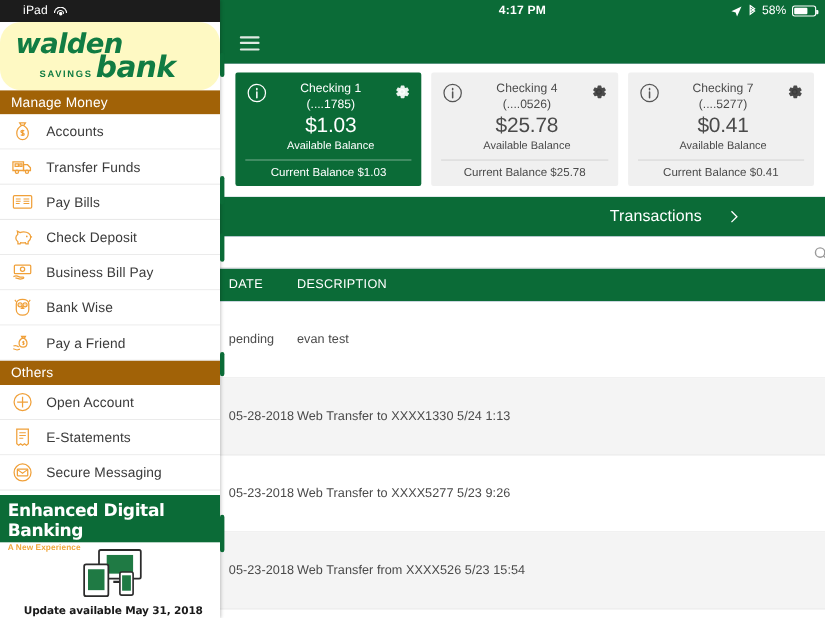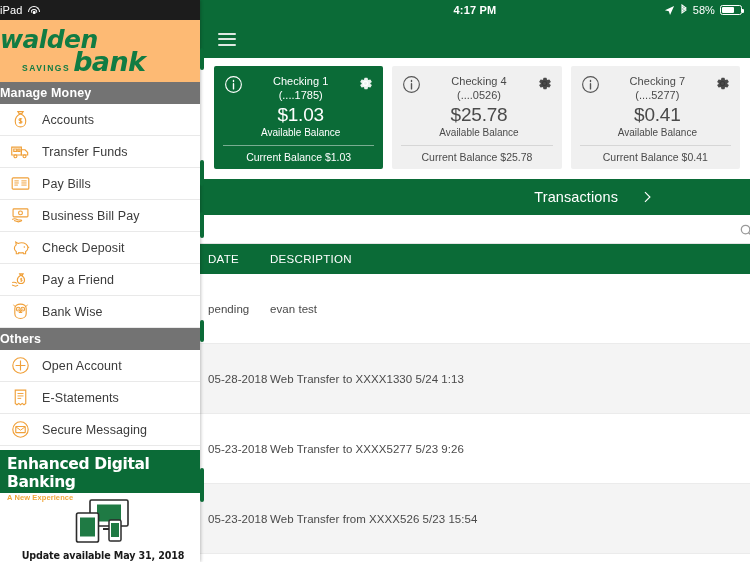--- a/index.html
+++ b/index.html
@@ -15,35 +15,35 @@
   .sidebar {
     width: 200px; height: 562px;
     background: #ffffff;
     display: flex; flex-direction: column;
     position: relative; z-index: 5;
     box-shadow: 1px 0 3px rgba(0,0,0,0.22);
   }
   .ios-status-left {
     height: 20px; background: #1c1c1c;
     display: flex; align-items: center; gap: 5px;
-    padding-left: 0; color: #ffffff;
+    padding-left: 21px; color: #ffffff;
     font-size: 11px; letter-spacing: .1px;
   }
   .wifi-glyph { display:inline-block; position: relative; width: 13px; height: 10px; }
   .wifi-glyph i {
     position:absolute; left:50%; border:1.3px solid #fff; border-bottom:none;
     border-radius: 50% 50% 0 0 / 100% 100% 0 0; transform: translateX(-50%);
   }
   .wifi-glyph i:nth-child(1){ width:12px; height:6px; top:1px; }
   .wifi-glyph i:nth-child(2){ width:7px; height:4px; top:3.6px; }
   .wifi-glyph i:nth-child(3){ width:2.6px;height:2.6px; top:6.4px; background:#fff; border-radius:50%; border:none; }
 
   .brand {
     height: 62px; display: flex; align-items: center;
-    background: #fdba74;
+    padding-left: 14px; background: #fef9c3; border-radius: 19px;
   }
   .logo { line-height: 1; }
   .logo-row1 { display:flex; align-items:baseline; }
   .logo-walden {
     font-family: "DejaVu Sans", sans-serif;
     font-style: italic; font-weight: 700;
     font-size: 25px; color: #117c43; letter-spacing: -0.6px;
   }
   .logo-row2 { display:flex; align-items:baseline; margin-top:-4px; }
   .logo-savings {
@@ -52,24 +52,24 @@
     letter-spacing: 1.5px; margin-left: 22px; margin-right: 3px;
   }
   .logo-bank {
     font-family: "DejaVu Sans", sans-serif;
     font-style: italic; font-weight: 700;
     font-size: 27px; color: #117c43; letter-spacing: -0.6px;
   }
 
   .menu-scroll { flex: 1; overflow: hidden; display:flex; flex-direction:column; }
   .section-head {
-    background: #737373; color: #ffffff;
-    font-size: 12.5px; font-weight: 700;
+    background: #a16207; color: #ffffff;
+    font-size: 12.5px; font-weight: 400;
     height: 22px; display: flex; align-items: center;
-    letter-spacing: .15px;
+    padding-left: 10px; letter-spacing: .15px;
   }
   .menu-item {
     height: 32px; display: flex; align-items: center;
     padding-left: 10px; gap: 11px;
     border-bottom: 1px solid #e9e9e9;
     background: #fff; cursor: pointer;
   }
   .menu-item .label {
     font-size: 12.5px; color: #3b3b3b; letter-spacing: .1px;
   }
@@ -156,21 +156,21 @@
   .acct-avail { font-size: 10px; margin-top: 0px; line-height: 13px; }
   .card-foot {
     margin-top: 6px; padding: 5px 0 6px 0; text-align: center;
     font-size: 10.5px; border-top: 1px solid rgba(255,255,255,.45);
   }
   .inactive .card-foot { border-top: 1px solid #d6d6d6; }
 
   .trans-bar {
     height: 36px; background: #0b6b37; color: #fff;
     display: flex; align-items: center; justify-content: flex-end;
-    padding-right: 96px; gap: 22px; cursor: pointer;
+    padding-right: 76px; gap: 22px; cursor: pointer;
   }
   .trans-label { font-size: 14.5px; letter-spacing: .1px; }
   .chev { width: 14px; height: 14px; }
 
   .search-strip {
     height: 29px; background: #ffffff; position: relative;
     border-bottom: 1px solid #e4e4e4;
   }
   .search-ico { position: absolute; right: -4px; top: 8px; width: 15px; height: 15px; cursor:pointer; }
 
@@ -251,58 +251,58 @@
       <div class="menu-item">
         <svg class="mi-icon" viewBox="0 0 24 24" fill="none" stroke="#f0a039" stroke-width="1.3">
           <rect x="2.5" y="5.5" width="19" height="13" rx="1.2"></rect>
           <path d="M5 9h5M5 11.4h5M5 13.8h4M13 9h6M13 11.4h6M13 13.8h6" stroke-width="1.1"></path>
         </svg>
         <span class="label">Pay Bills</span>
       </div>
 
       <div class="menu-item">
         <svg class="mi-icon" viewBox="0 0 24 24" fill="none" stroke="#f0a039" stroke-width="1.3">
+          <path d="M20.5 12.2c0-3.3-3.4-5.6-7.4-5.6-1.4 0-2.7.3-3.8.8L6.6 5.9l.5 3.1c-1.3 1-2.1 2.4-2.1 3.9 0 1.6.8 3 2.2 4v2.2h2.3l.5-1.3c.8.2 1.7.3 2.6.3.8 0 1.6-.1 2.4-.3l.5 1.3h2.3v-2.3c1.5-1 2.7-2.3 2.7-4.6z"></path>
+          <circle cx="16.4" cy="11.4" r=".9" fill="#f0a039" stroke="none"></circle>
+          <path d="M20.5 11.8h1.4"></path>
+        </svg>
+        <span class="label">Check Deposit</span>
+      </div>
+
+      <div class="menu-item">
+        <svg class="mi-icon" viewBox="0 0 24 24" fill="none" stroke="#f0a039" stroke-width="1.3">
           <rect x="3.5" y="4.5" width="17" height="9" rx="1"></rect>
           <circle cx="12" cy="9" r="2.2"></circle>
           <path d="M2.5 16.5c1.6-.9 3-1.1 4.3-.5l2.4 1.1h3.4c.7 0 1 .9.2 1.2l-3.2.9-5-1.4"></path>
         </svg>
         <span class="label">Business Bill Pay</span>
-      </div>
-
-      <div class="menu-item">
-        <svg class="mi-icon" viewBox="0 0 24 24" fill="none" stroke="#f0a039" stroke-width="1.3">
-          <path d="M20.5 12.2c0-3.3-3.4-5.6-7.4-5.6-1.4 0-2.7.3-3.8.8L6.6 5.9l.5 3.1c-1.3 1-2.1 2.4-2.1 3.9 0 1.6.8 3 2.2 4v2.2h2.3l.5-1.3c.8.2 1.7.3 2.6.3.8 0 1.6-.1 2.4-.3l.5 1.3h2.3v-2.3c1.5-1 2.7-2.3 2.7-4.6z"></path>
-          <circle cx="16.4" cy="11.4" r=".9" fill="#f0a039" stroke="none"></circle>
-          <path d="M20.5 11.8h1.4"></path>
-        </svg>
-        <span class="label">Check Deposit</span>
-      </div>
-
-      <div class="menu-item">
-        <svg class="mi-icon" viewBox="0 0 24 24" fill="none" stroke="#f0a039" stroke-width="1.3">
-          <path d="M11 5.5h4l-1 1.8h-2z"></path>
-          <path d="M12 7.3c-2 1-3.6 3-3.6 5.2 0 2.5 1.8 4.1 4.1 4.1s4.1-1.6 4.1-4.1c0-2.2-1.6-4.2-3.6-5.2z"></path>
-          <path d="M13 10.4v4M14 11.2c-.3-.3-.7-.5-1.1-.5-.6 0-1.1.3-1.1.8 0 1.1 2.2.6 2.2 1.7 0 .5-.5.8-1.1.8-.5 0-.9-.2-1.2-.5" stroke-width="1"></path>
-          <path d="M2.5 15.5c1.4-.6 2.6-.6 3.8 0l1.7.9" stroke-width="1.2"></path>
-          <path d="M2.3 18.4l4 1.2 3-.9" stroke-width="1.2"></path>
-        </svg>
-        <span class="label">Pay a Friend</span>
       </div>
 
       <div class="menu-item">
         <svg class="mi-icon" viewBox="0 0 24 24" fill="none" stroke="#f0a039" stroke-width="1.3">
           <path d="M5.5 8.5c0-3 2.9-5 6.5-5s6.5 2 6.5 5v6c0 3.3-2.9 5.5-6.5 5.5S5.5 17.8 5.5 14.5z"></path>
           <circle cx="9.4" cy="9.3" r="2.1"></circle>
           <circle cx="14.6" cy="9.3" r="2.1"></circle>
           <circle cx="9.4" cy="9.3" r=".7" fill="#f0a039" stroke="none"></circle>
           <circle cx="14.6" cy="9.3" r=".7" fill="#f0a039" stroke="none"></circle>
           <path d="M12 11.4l-1.1 1.6h2.2z"></path>
           <path d="M5.5 6.2L4 4.2M18.5 6.2L20 4.2" stroke-width="1.1"></path>
         </svg>
         <span class="label">Bank Wise</span>
+      </div>
+
+      <div class="menu-item">
+        <svg class="mi-icon" viewBox="0 0 24 24" fill="none" stroke="#f0a039" stroke-width="1.3">
+          <path d="M11 5.5h4l-1 1.8h-2z"></path>
+          <path d="M12 7.3c-2 1-3.6 3-3.6 5.2 0 2.5 1.8 4.1 4.1 4.1s4.1-1.6 4.1-4.1c0-2.2-1.6-4.2-3.6-5.2z"></path>
+          <path d="M13 10.4v4M14 11.2c-.3-.3-.7-.5-1.1-.5-.6 0-1.1.3-1.1.8 0 1.1 2.2.6 2.2 1.7 0 .5-.5.8-1.1.8-.5 0-.9-.2-1.2-.5" stroke-width="1"></path>
+          <path d="M2.5 15.5c1.4-.6 2.6-.6 3.8 0l1.7.9" stroke-width="1.2"></path>
+          <path d="M2.3 18.4l4 1.2 3-.9" stroke-width="1.2"></path>
+        </svg>
+        <span class="label">Pay a Friend</span>
       </div>
 
       <div class="section-head">Others</div>
 
       <div class="menu-item">
         <svg class="mi-icon" viewBox="0 0 24 24" fill="none" stroke="#f0a039" stroke-width="1.3">
           <circle cx="12" cy="12" r="8.8"></circle>
           <path d="M12 6.4v11.2M6.4 12h11.2"></path>
         </svg>
         <span class="label">Open Account</span>

